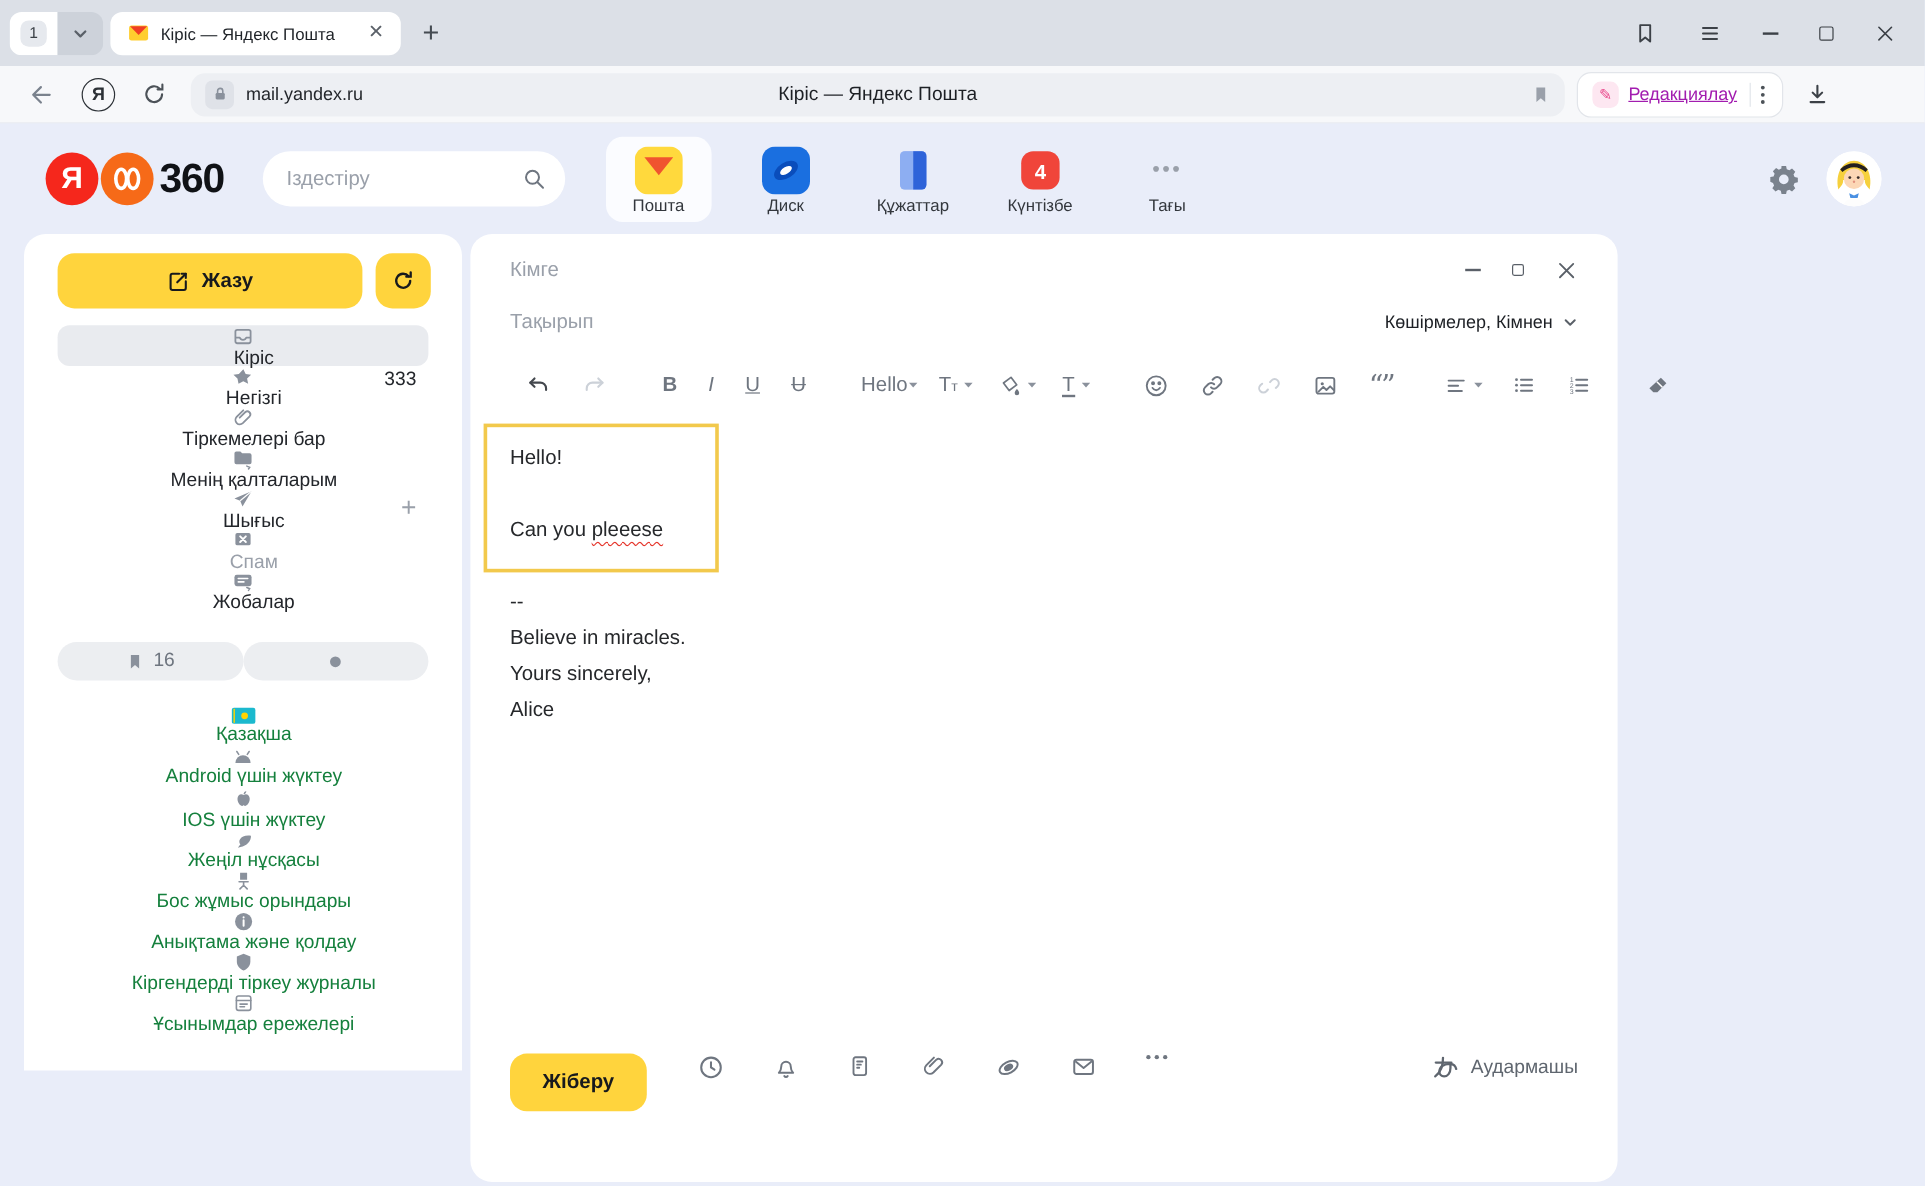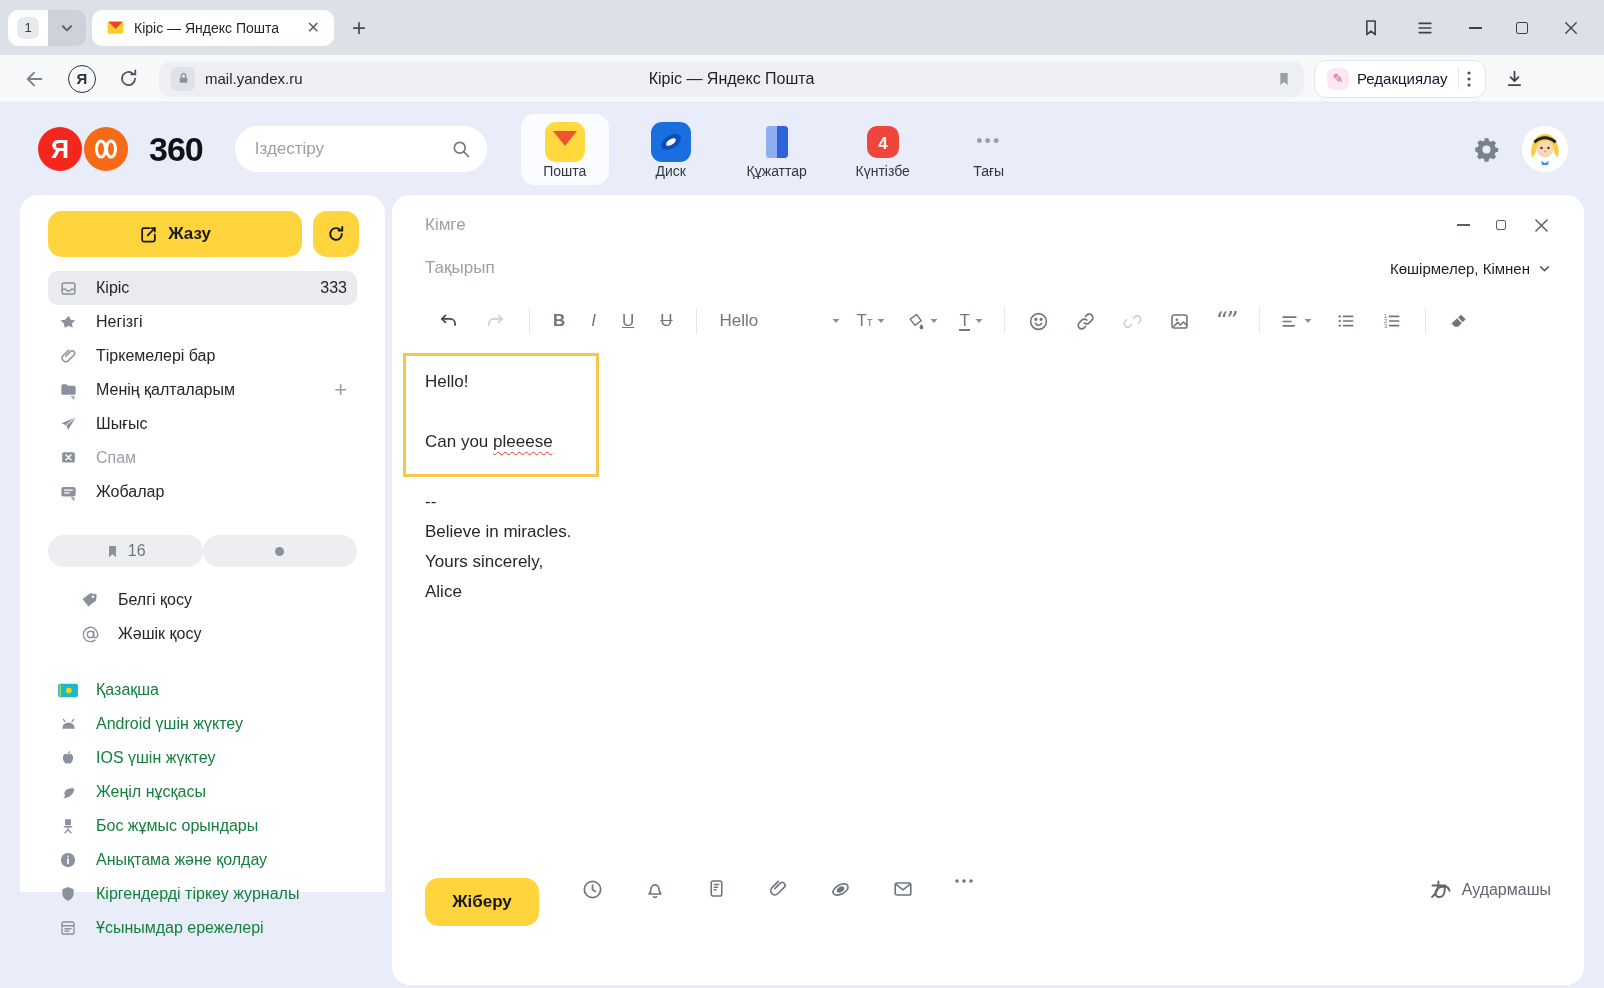--- a/index.html
+++ b/index.html
@@ -24,67 +24,67 @@
   .toolbar { position:absolute; left:0; top:55px; width:1604px; height:48px; background:#f7f8fa; display:flex; align-items:center; border-bottom:1px solid #e5e8ee; }
   .nav-ic { color:#4c5258; padding:0 12px; display:flex; align-items:center; }
   .ya-circle { width:28px; height:28px; border:1.8px solid #2c3136; border-radius:50%; display:flex; align-items:center; justify-content:center; font-size:15px; font-weight:bold; color:#2c3136; margin:0 10px; }
   .addressbar { margin-left:8px; width:1145px; height:36px; background:#edeff3; border-radius:12px; display:flex; align-items:center; padding:0 12px; position:relative; }
   .lock { color:#8a919c; background:#dfe2e8; border-radius:6px; width:24px; height:24px; display:flex; align-items:center; justify-content:center; }
   .url { font-size:15px; color:#24272c; margin-left:10px; }
   .address-title { position:absolute; left:0; right:0; text-align:center; font-size:16px; color:#1d2025; pointer-events:none; }
   .addr-bm { margin-left:auto; color:#9aa0aa; }
   .edit-btn { margin-left:10px; height:38px; background:#fff; border:1px solid #e2e5ea; border-radius:12px; display:flex; align-items:center; padding:0 6px 0 12px; }
   .edit-ic { width:22px; height:22px; border-radius:7px; background:#fde7f1; color:#e8488a; display:flex; align-items:center; justify-content:center; font-size:13px; }
-  .edit-label { font-size:15px; color:#0f172a; margin:0 10px 0 8px; }
+  .edit-label { font-size:15px; color:#a21caf; margin:0 10px 0 8px;text-decoration:underline; }
   .edit-sep { width:1px; height:20px; background:#e2e5ea; }
   .edit-dots { padding:0 8px; color:#4c5258; }
   .dl-ic { margin-left:18px; margin-right:20px; color:#3c4147; }
 
   
   .mailheader { position:absolute; left:0; top:103px; width:1604px; height:92px; background:#e9edf9; display:flex; align-items:center; }
   .logo360 { display:flex; align-items:center; margin-left:38px; }
   .logo-ya { width:44px; height:44px; border-radius:50%; background:#f5271c; color:#fff; font-weight:bold; font-size:25px; display:flex; align-items:center; justify-content:center; }
   .logo-inf { width:44px; height:44px; border-radius:50%; background:#f66a18; margin-left:2px; display:flex; align-items:center; justify-content:center; }
-  .logo-num { font-size:34px; font-weight:bold; color:#101216; margin-left:21px; letter-spacing:-1px; }
+  .logo-num { font-size:34px; font-weight:bold; color:#101216; margin-left:5px; letter-spacing:-1px; }
   .searchpill { margin-left:32px; width:252px; height:46px; background:#fff; border-radius:23px; display:flex; align-items:center; padding:0 16px 0 20px; }
   .searchpill .ph { flex:1; font-size:17px; color:#9aa0aa; }
   .services { display:flex; align-items:flex-start; margin-left:34px; gap:18px; }
   .svc { width:88px; display:flex; flex-direction:column; align-items:center; padding:8px 0 6px; border-radius:14px; }
   .svc.active { background:#fbfcff; }
   .svc-ic { width:40px; height:40px; display:flex; align-items:center; justify-content:center; }
   .svc-label { margin-top:1px; font-size:14px; color:#33373d; }
   .svc-dots { color:#9aa0aa; font-size:18px; letter-spacing:2px; height:40px; display:flex; align-items:center; }
   .header-right { margin-left:auto; display:flex; align-items:center; gap:22px; margin-right:36px; }
   .gear { color:#7a828d; }
   .avatar { width:46px; height:46px; border-radius:50%; overflow:hidden; background:#fff; }
 
   
   .sidebar { position:absolute; left:20px; top:195px; width:365px; height:697px; background:#fff; border-radius:18px 18px 0 0; }
   .compose-row { display:flex; gap:11px; padding:16px 26px 0 28px; }
   .btn-compose { flex:1; height:46px; background:#ffd43d; border-radius:14px; display:flex; align-items:center; justify-content:center; gap:10px; font-size:17px; font-weight:bold; color:#17191d; }
   .btn-refresh { width:46px; height:46px; background:#ffd43d; border-radius:14px; display:flex; align-items:center; justify-content:center; color:#17191d; }
   .slist { margin-top:14px; padding:0 28px; }
-  .srow { height:34px; display:flex; align-items:center; border-radius:10px; padding:0 10px; }
+  .srow { height:34px; display:flex; align-items:center; border-radius:10px; padding:0 10px;flex-direction:column; }
   .srow.selected { background:#e9ebef; }
   .sicon { width:20px; color:#8a919c; display:flex; justify-content:center; }
   .slabel { margin-left:18px; font-size:16px; color:#23262b; }
   .slabel.muted { color:#9aa0aa; }
   .sright { margin-left:auto; font-size:16px; color:#23262b; }
   .sright.link { color:#9aa0aa; }
   .sright.plus { color:#9aa0aa; font-size:22px; font-weight:300; }
   .pillrow { display:flex; padding:26px 28px 0;text-align:center; }
   .pill { flex:1; height:32px; background:#eceef1; border-radius:16px; display:flex; align-items:center; justify-content:center; gap:8px; color:#6f7680; font-size:16px; }
   .pill .dot { width:9px; height:9px; border-radius:50%; background:#8a919c; }
   .actions { margin-top:16px; padding:0 28px 0 50px; }
   .links { margin-top:22px; padding:0 28px; }
   .links .srow, .actions .srow { height:34px; }
   .links .slabel { color:#15803d; }
 
   
-  .composecard { position:absolute; left:392px; top:195px; width:1192px; height:790px; background:#fff; border-radius:18px; }
+  .composecard { position:absolute; left:392px; top:195px; width:956px; height:790px; background:#fff; border-radius:18px; }
   .c-row1 { position:absolute; left:33px; top:12px; right:33px; height:36px; display:flex; align-items:center; }
   .c-ph { font-size:17px; color:#9aa0aa; }
   .c-controls { margin-left:auto; display:flex; align-items:center; gap:26px; color:#5a6068; }
   .cc-min { width:13px; height:2px; border-bottom:2px solid #5a6068; }
   .cc-restore { width:10px; height:10px; border:1.7px solid #5a6068; border-radius:2px; }
   .c-row2 { position:absolute; left:33px; top:58px; right:33px; height:30px; display:flex; align-items:center; }
   .c-ccfrom { margin-left:auto; display:flex; align-items:center; gap:8px; font-size:15px; color:#1d2025; font-weight:500; }
   .c-toolbar { position:absolute; left:33px; top:108px; right:33px; height:36px; display:flex; align-items:center; color:#6f7680; }
   .t-ic { padding:0 13px; display:flex; align-items:center; }
   .t-sep { width:1px; height:26px; background:#e3e6ea; margin:0 10px; }
@@ -391,40 +391,20 @@
             <path d="M6.5 3h11v18l-5.5-4.6L6.5 21z"></path>
           </svg>
       </span>
       <span>16</span>
     </div>
     <div class="pill">
       <span class="dot"></span>
     </div>
   </div>
 
-  <div class="actions">
-    <div class="srow">
-      <span class="sicon">
-        <svg width="18" height="18" viewBox="0 0 24 24" fill="currentColor">
-            <path d="M11 3h7a2 2 0 0 1 2 2v7l-9 9-9-9z" transform="rotate(8 12 12)"></path>
-            <circle cx="16" cy="7.5" r="1.6" fill="#fff"></circle>
-          </svg>
-      </span>
-      <span class="slabel">Белгі қосу</span>
-    </div>
-    <div class="srow">
-      <span class="sicon">
-        <svg width="19" height="19" viewBox="0 0 24 24" fill="none" stroke="currentColor" stroke-width="1.8" stroke-linecap="round">
-            <circle cx="12" cy="12" r="4"></circle>
-            <path d="M16 8v5.5a2.5 2.5 0 0 0 5 0V12a9 9 0 1 0-3.5 7.1"></path>
-          </svg>
-      </span>
-      <span class="slabel">Жәшік қосу</span>
-    </div>
-  </div>
 
   <div class="links">
     <div class="srow">
       <span class="sicon">
         <svg width="20" height="15" viewBox="0 0 24 16">
             <rect width="24" height="16" rx="2.5" fill="#1bb9ce"></rect>
             <rect x="1.8" y="1" width="1.6" height="14" fill="#ffd400" opacity="0.9"></rect>
             <circle cx="13" cy="8" r="3.4" fill="#ffd400"></circle>
           </svg>
       </span>

